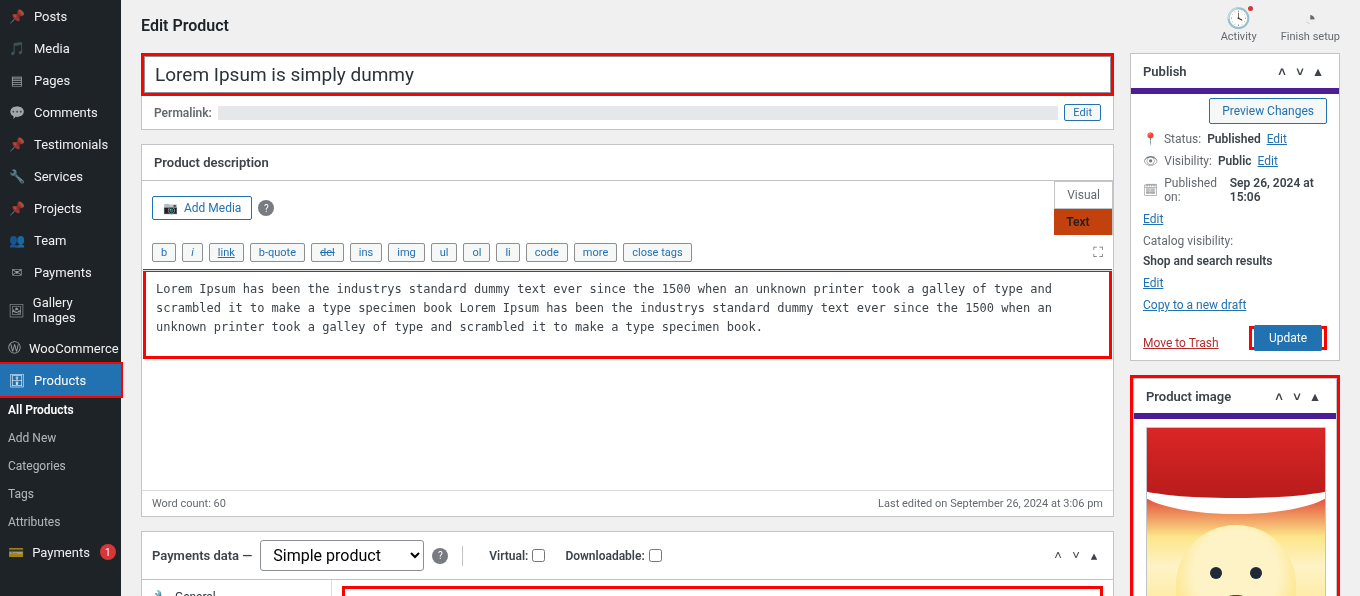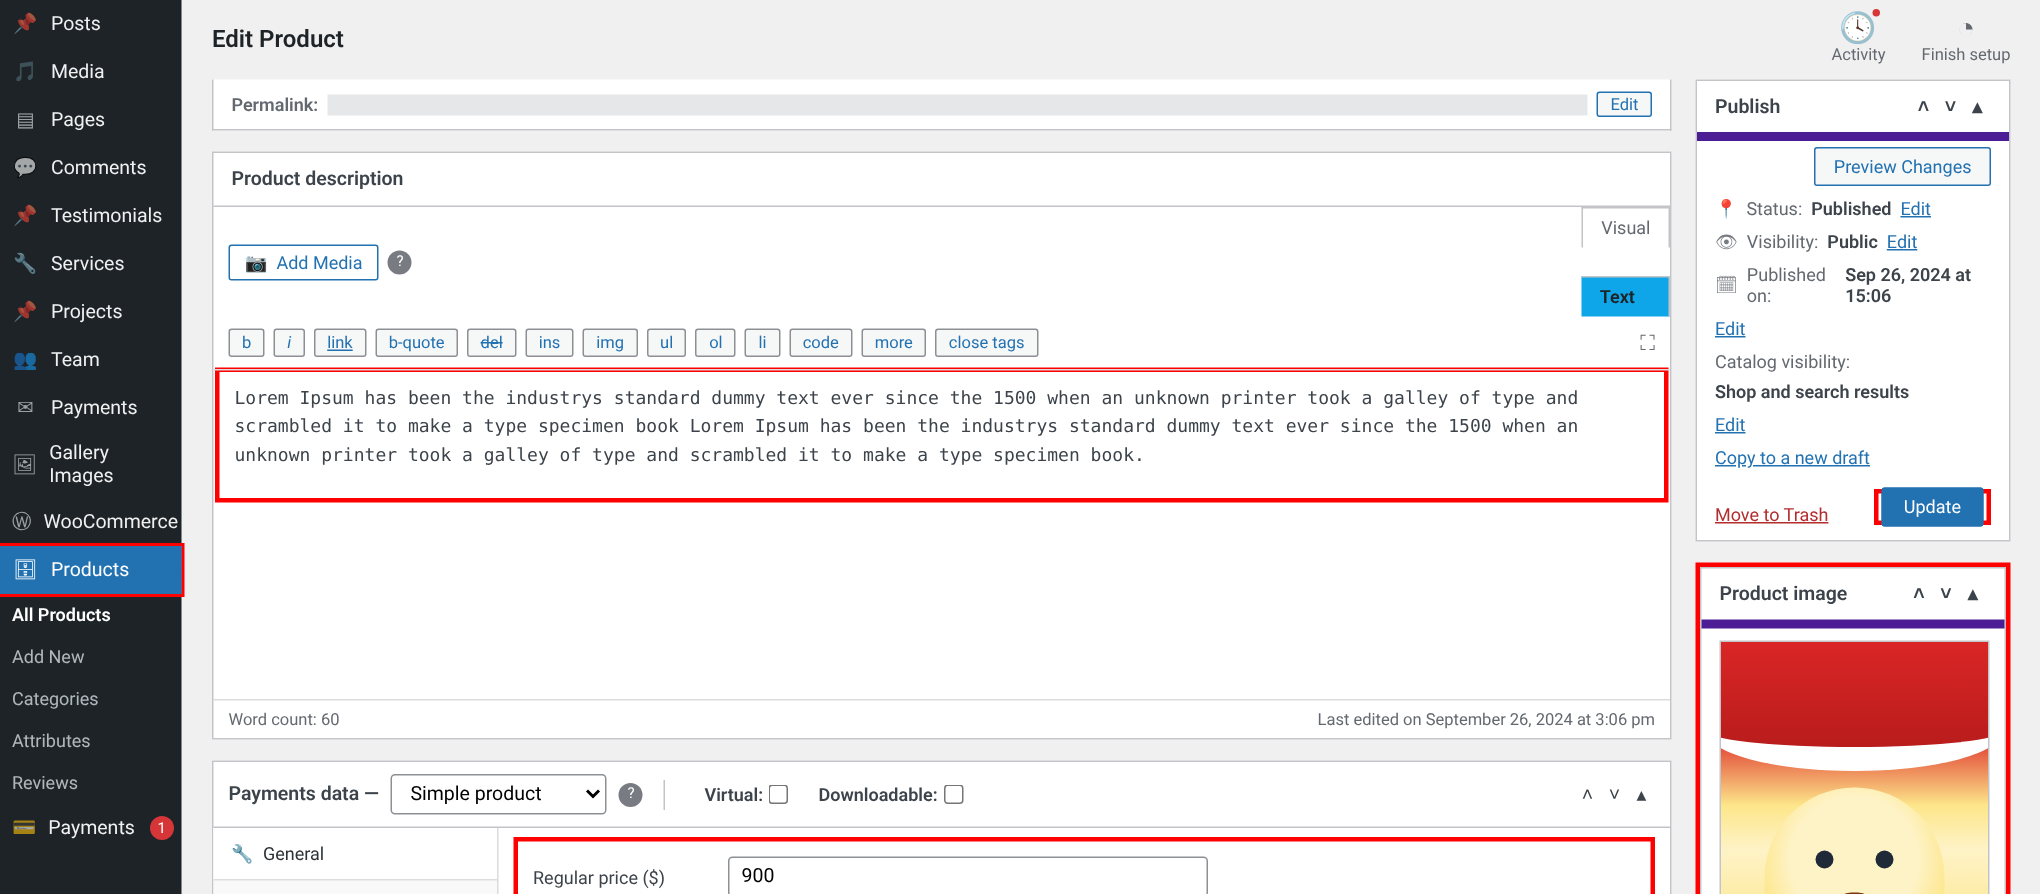--- a/index.html
+++ b/index.html
@@ -39,35 +39,35 @@
 .btn-mini { border: 1px solid #2271b1; color: #2271b1; background: #f6f7f7; padding: 1px 8px; border-radius: 2px; cursor: pointer; font-size: 11px; }
 
 .postbox { background: #fff; border: 1px solid #c3c4c7; margin-top: 14px; }
 .postbox-head { padding: 10px 12px; font-weight: 600; border-bottom: 1px solid #c3c4c7; display: flex; align-items: center; justify-content: space-between;}
 .ctrls span { cursor: pointer; width: 18px; height: 18px; display:inline-flex; align-items:center; justify-content:center; border:1px solid transparent;}
 
 .media-row { display: flex; align-items: center; gap: 6px; padding: 8px 10px; }
 .add-media { border: 1px solid #2271b1; color: #2271b1; padding: 4px 10px; border-radius: 2px; cursor: pointer; display: inline-flex; gap: 6px; align-items: center; font-size: 12px;}
 .tabs-vt { display: flex; border: 1px solid #c3c4c7; border-left: 0; border-right: 0; }
 .vt-tab { padding: 6px 12px; border-left: 1px solid #c3c4c7; cursor: pointer; color: #646970; font-size: 12px;}
-.vt-tab.active { background: #0ea5e9; font-weight: 600; color: #1d2327; margin-top: 19px;}
+.vt-tab.active { background: #c2410c; font-weight: 600; color: #1d2327;}
 
 .toolbar { display: flex; gap: 6px; padding: 8px 10px; border-bottom: 1px solid #dcdcde; align-items: center; position: relative;}
 .tbtn { border: 1px solid #8c8f94; border-radius: 2px; background: #f6f7f7; padding: 2px 8px; font-size: 11px; cursor: pointer; color: #2271b1;}
 .tbtn.uline { text-decoration: underline; }
 .tbtn.strike { text-decoration: line-through; }
 .expand-ico { margin-left: auto; color: #646970; cursor: pointer; font-size: 14px;}
 
 .editor-area { padding: 8px 10px; font-family: Consolas, Monaco, monospace; font-size: 12px; color: #3c434a; min-height: 200px; line-height: 1.6; white-space: pre-wrap;}
 .desc-hi { border: 3px solid #ff0000; margin: -2px 1px 1px 1px; min-height: 90px; }
 .desc-foot { display: flex; justify-content: space-between; padding: 6px 10px; border-top: 1px solid #dcdcde; font-size: 11px; color: #646970;}
 
 .pd-head { display: flex; align-items: center; gap: 8px; padding: 8px 10px; border-bottom: 1px solid #c3c4c7;}
 .pd-head .lbl { font-weight: 600; }
-.pd-head select { padding: 4px 26px 4px 8px; border: 1px solid #8c8f94; border-radius: 3px; background: #fff; font-size: 13px;}
+.pd-head select { padding: 4px 26px 4px 8px; border: 1px solid #8c8f94; border-radius: 3px; background: #fff; font-size: 16px;}
 .chk-grp { display: flex; align-items: center; gap: 4px; margin-left: 12px; font-size: 12px; font-weight:600;}
 .help-ico { width: 16px; height: 16px; border-radius: 50%; background: #787c82; color: #fff; font-size: 10px; display: inline-flex; align-items: center; justify-content: center; cursor: help;}
 .pd-body { display: flex; }
 .pd-tabs { width: 190px; border-right: 1px solid #dcdcde; background: #f9f9f9;}
 .pd-tab { padding: 10px 12px; border-bottom: 1px solid #dcdcde; cursor: pointer; display: flex; gap: 6px; align-items: center; color: #646970; font-size: 12px;}
 .pd-tab.active { background: #fff; color: #2c3338;}
 .pd-tab:not(.active) { color: #2271b1; }
 .pd-content { flex: 1; padding: 12px 16px; }
 .fld { display: flex; align-items: center; gap: 40px; margin-bottom: 12px; }
 .fld label { width: 90px; font-size: 12px; color: #3c434a; }
@@ -156,44 +156,47 @@
     <div class="sidebar-item sub bold">
         <span>All Products</span>
       </div>
     <div class="sidebar-item sub">
         <span>Add New</span>
       </div>
     <div class="sidebar-item sub">
         <span>Categories</span>
       </div>
     <div class="sidebar-item sub">
+        <span>Tags</span>
+      </div>
+    <div class="sidebar-item sub">
         <span>Attributes</span>
-      </div>
-    <div class="sidebar-item sub">
-        <span>Reviews</span>
       </div>
     <div class="sidebar-item">
         <span class="mico">💳</span>
         <span>Payments</span>
         <span class="badge">1</span>
       </div>
 
   </div>
 
   <div class="main">
     <div class="header-row">
       <div class="page-title">Edit Product</div>
       <div class="header-icons">
         <div class="header-ico"><span class="gly">🕓<span class="reddot"></span></span><span>Activity</span></div>
         <div class="header-ico"><span class="gly">◔</span><span>Finish setup</span></div>
       </div>
     </div>
 
     <div class="cols">
       <div class="colL">
+        <div class="title-wrap">
+          <input class="title-input" value="Lorem Ipsum is simply dummy" style="">
+        </div>
         <div class="permalink">
           <span class="lbl">Permalink:</span>
           <span style="flex:1; background:#e6e7e9; height:14px;"> </span>
           <span class="btn-mini">Edit</span>
         </div>
 
         <div class="postbox">
           <div class="postbox-head">
               <span>Product description</span>
             </div>

